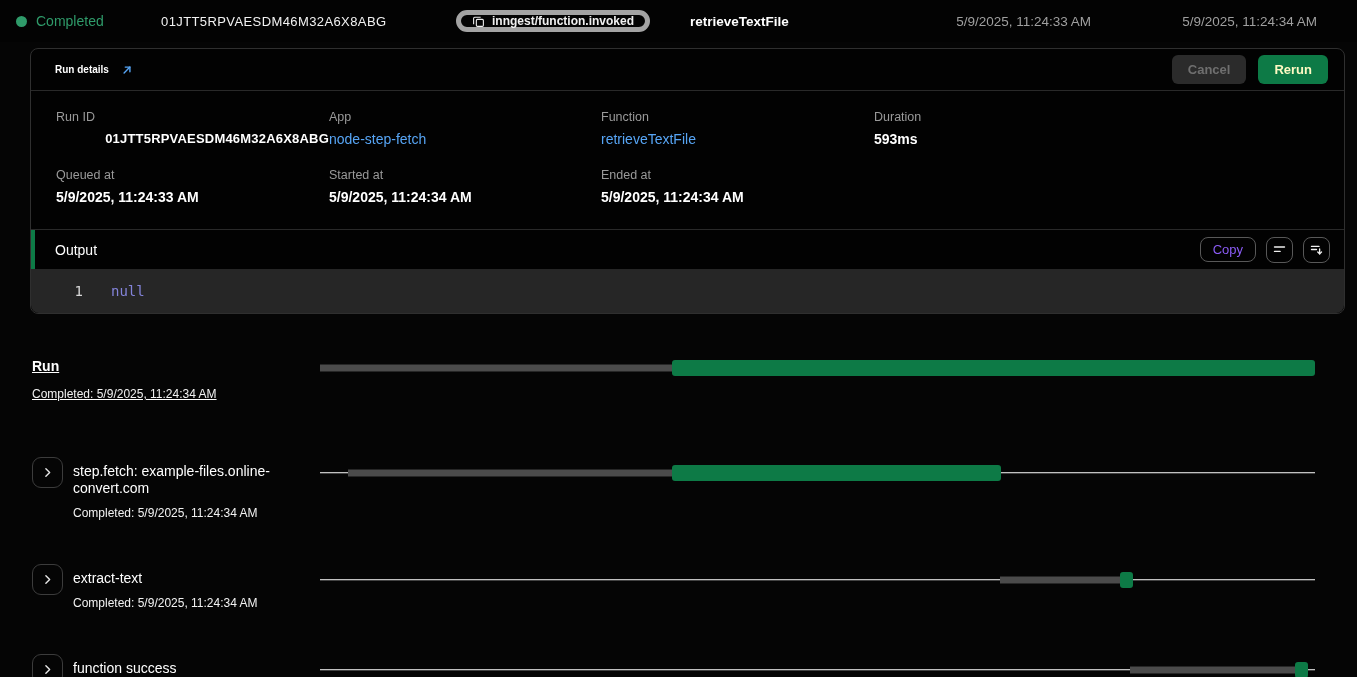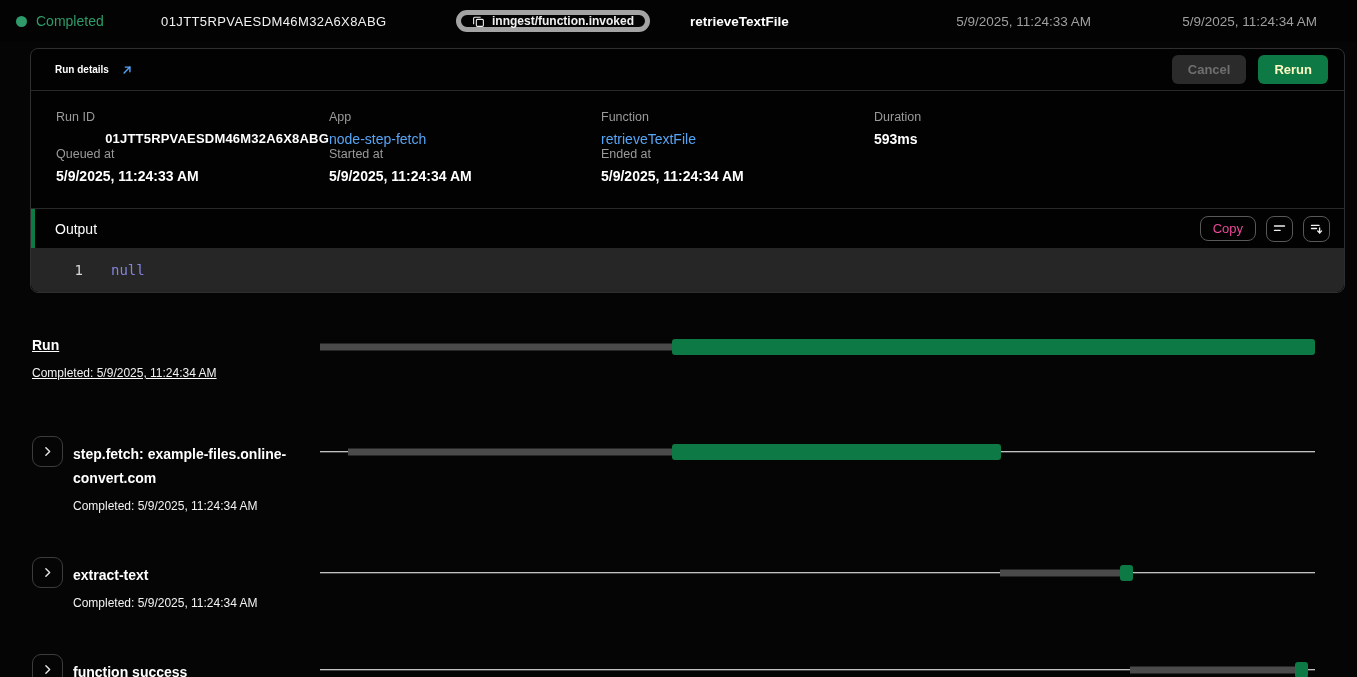--- a/index.html
+++ b/index.html
@@ -43,37 +43,37 @@
   }
   .card-title { font-size: 10px; font-weight: 700; }
   .ext-link { margin-left: 11px; display: flex; cursor: pointer; }
   .hdr-actions { margin-left: auto; display: flex; gap: 12px; align-items: center; }
   .btn { border: none; border-radius: 6px; padding: 7px 16px; font-size: 13px; font-weight: 700; font-family: "Liberation Sans", sans-serif; }
   .btn.cancel { background: #2b2b2b; color: #6f6f6f; cursor: default; }
   .btn.rerun { background: var(--green, #0d7a46); color: #fef9c3; cursor: pointer; }
 
   .details-grid {
     display: grid; grid-template-columns: 273px 272px 273px 1fr;
-    padding: 19px 24px 24px 25px; 
+    padding: 19px 24px 24px 25px; row-gap: 21px;
   }
   .flabel { font-size: 12.5px; color: #9a9a9a; margin-bottom: 7px; }
   .fvalue { font-size: 14px; font-weight: 700; color: #ffffff; }
   .fvalue.mono { font-size: 13px; letter-spacing: 0.2px; }
   .fvalue.link { color: var(--link-blue, #57a5f5); font-weight: 400; cursor: pointer; }
 
   .output-header {
     position: relative; height: 40px; display: flex; align-items: center;
     padding: 0 14px 0 24px; border-top: 1px solid #292929;
   }
   .accent { position: absolute; left: 0; top: 0; bottom: 0; width: 4px; background: var(--green, #128653); }
   .output-title { font-size: 14px; }
   .out-actions { margin-left: auto; display: flex; align-items: center; gap: 10px; }
   .copy-btn {
     background: transparent; border: 1px solid #585858; border-radius: 8px;
-    color: #ec4899; font-size: 13px; padding: 4px 12px; cursor: pointer;
+    color: #8b5cf6; font-size: 13px; padding: 4px 12px; cursor: pointer;
     font-family: "Liberation Sans", sans-serif;
   }
   .icon-btn {
     width: 27px; height: 26px; background: transparent; border: 1px solid #585858;
     border-radius: 8px; display: flex; align-items: center; justify-content: center; cursor: pointer;
   }
   .code-area {
     background: #262626; border-radius: 0 0 8px 8px;
     display: flex; align-items: center; height: 44px;
     font-size: 14px;
@@ -94,21 +94,21 @@
   .seg.gray { height: 7px; background: var(--bar-gray, #4b4b4b); }
   .seg.green { height: 16px; border-radius: 3px; background: var(--green, #0d7a46); }
 
   .step-row { display: flex; align-items: flex-start; margin-bottom: 44px; }
   .expand-btn {
     width: 31px; height: 31px; flex: none; background: transparent;
     border: 1px solid #3c3c3c; border-radius: 9px; color: #e6e6e6;
     display: flex; align-items: center; justify-content: center; cursor: pointer;
   }
   .step-text { margin-left: 10px; width: 247px; flex: none; }
-  .step-title { font-size: 14px; font-weight: 700; line-height: 24px; max-width: 232px; margin-top: 6px; }
+  .step-title { font-size: 14px; font-weight: 400; line-height: 17px; max-width: 232px; margin-top: 6px; }
   .step-completed { font-size: 12px; margin-top: 9px; color: #f2f2f2; }
   .step-row .track { margin-top: 0; height: 31px; }
 </style>
 </head>
 <body>
 
 <header class="topbar">
   <div class="tb tb-status">
     <span class="dot"></span>
     <span class="lbl">Completed</span>

